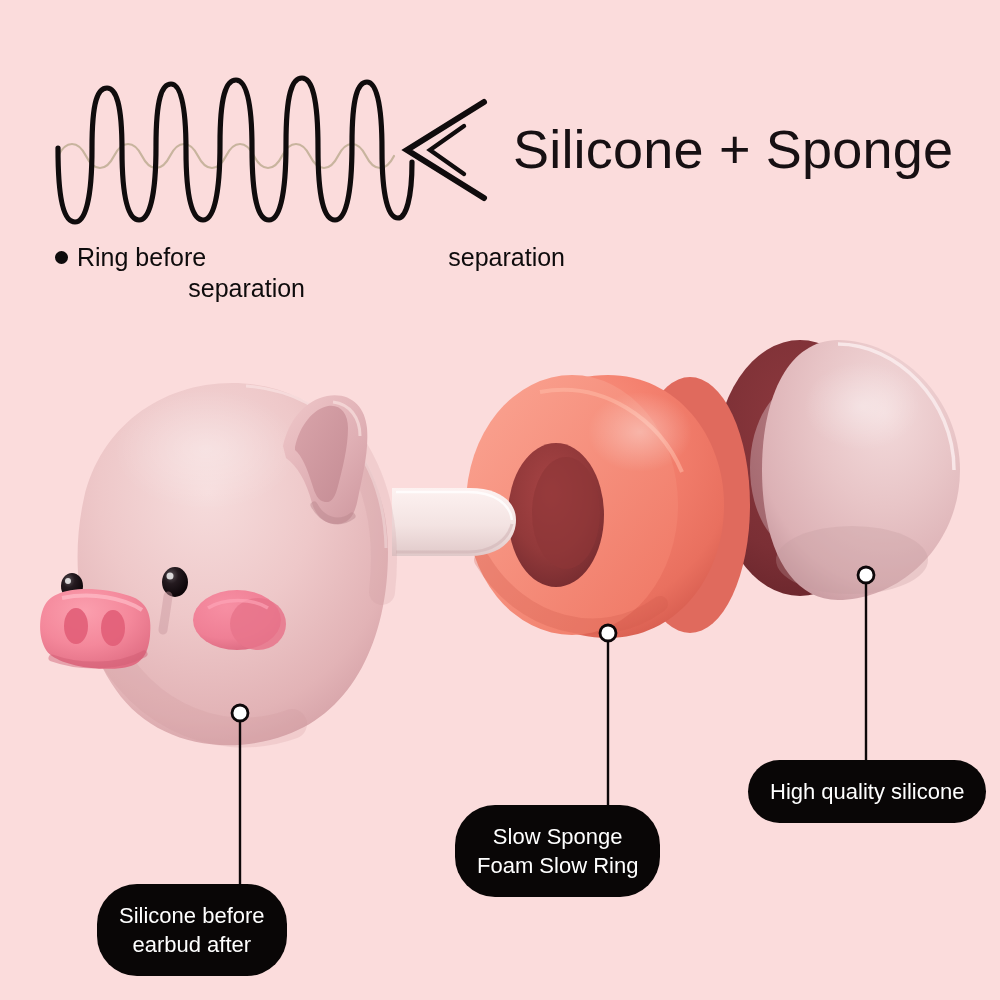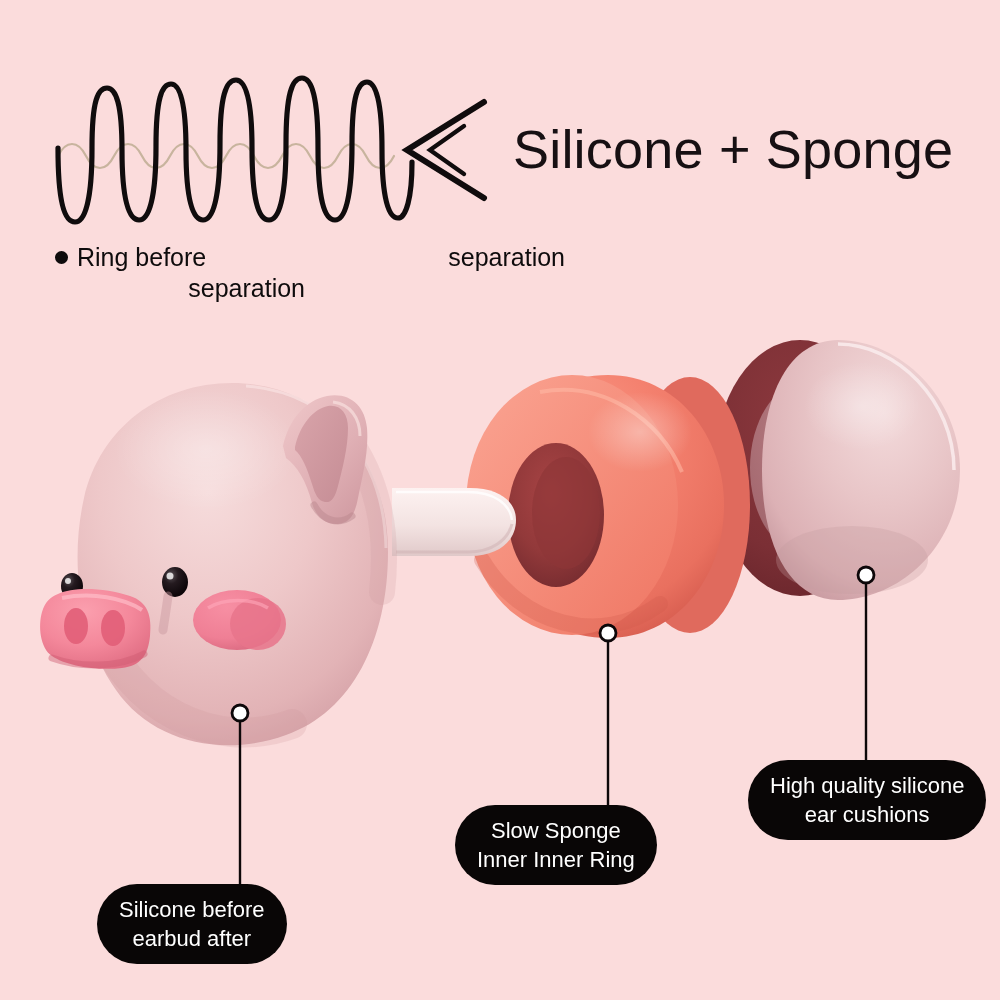--- a/index.html
+++ b/index.html
@@ -80,21 +80,21 @@
 
   
   .callout {
     position: absolute;
     background: #090606;
     color: #ffffff;
     border-radius: 40px;
     text-align: center;
     font-size: 22px;
     line-height: 29px;
-    padding: 11px 22px;
+    padding: 17px 22px;
     box-sizing: border-box;
     white-space: nowrap;
   }
   #callout-1 { left: 97px;  top: 884px; }
   #callout-2 { left: 455px; top: 805px; }
   #callout-3 { left: 748px; top: 760px; }
 
   .callout-line-2 { display: block; }
 </style>
 </head>
@@ -362,21 +362,20 @@
     </g>
   </svg>
 
   <div class="callout" id="callout-1">
     <span>Silicone before</span>
     <span class="callout-line-2">earbud after</span>
   </div>
 
   <div class="callout" id="callout-2">
     <span>Slow Sponge</span>
-    <span class="callout-line-2">Inner Inner Ring</span>
+    <span class="callout-line-2">Foam Slow Ring</span>
   </div>
 
   <div class="callout" id="callout-3">
     <span>High quality silicone</span>
-    <span class="callout-line-2">ear cushions</span>
   </div>
 
 </div>
 
 </body></html>

